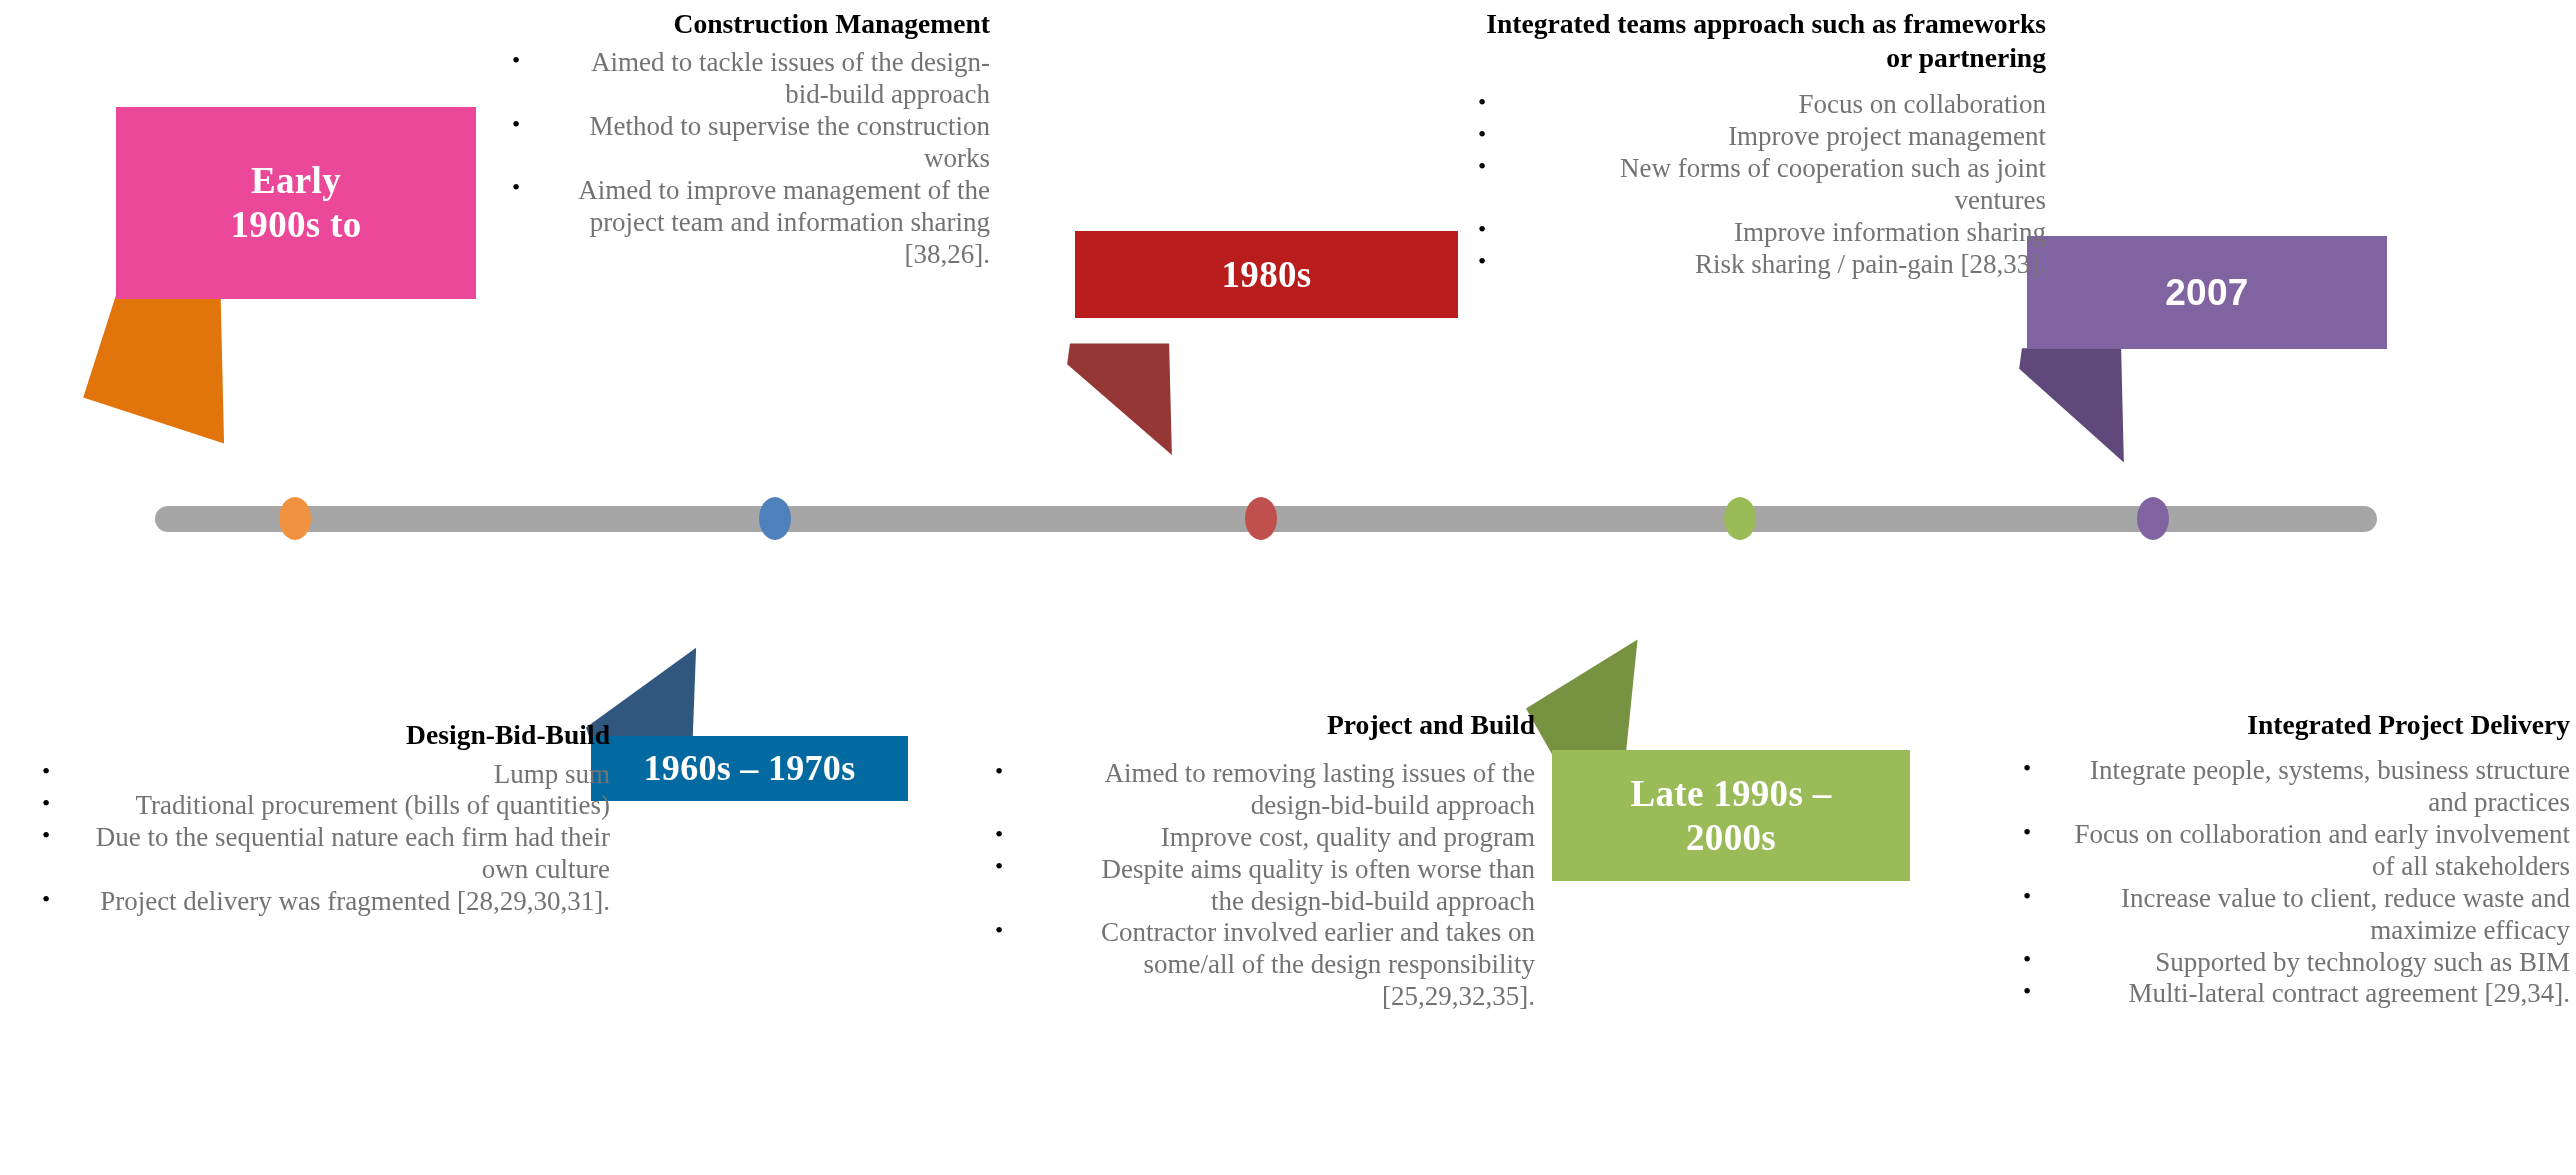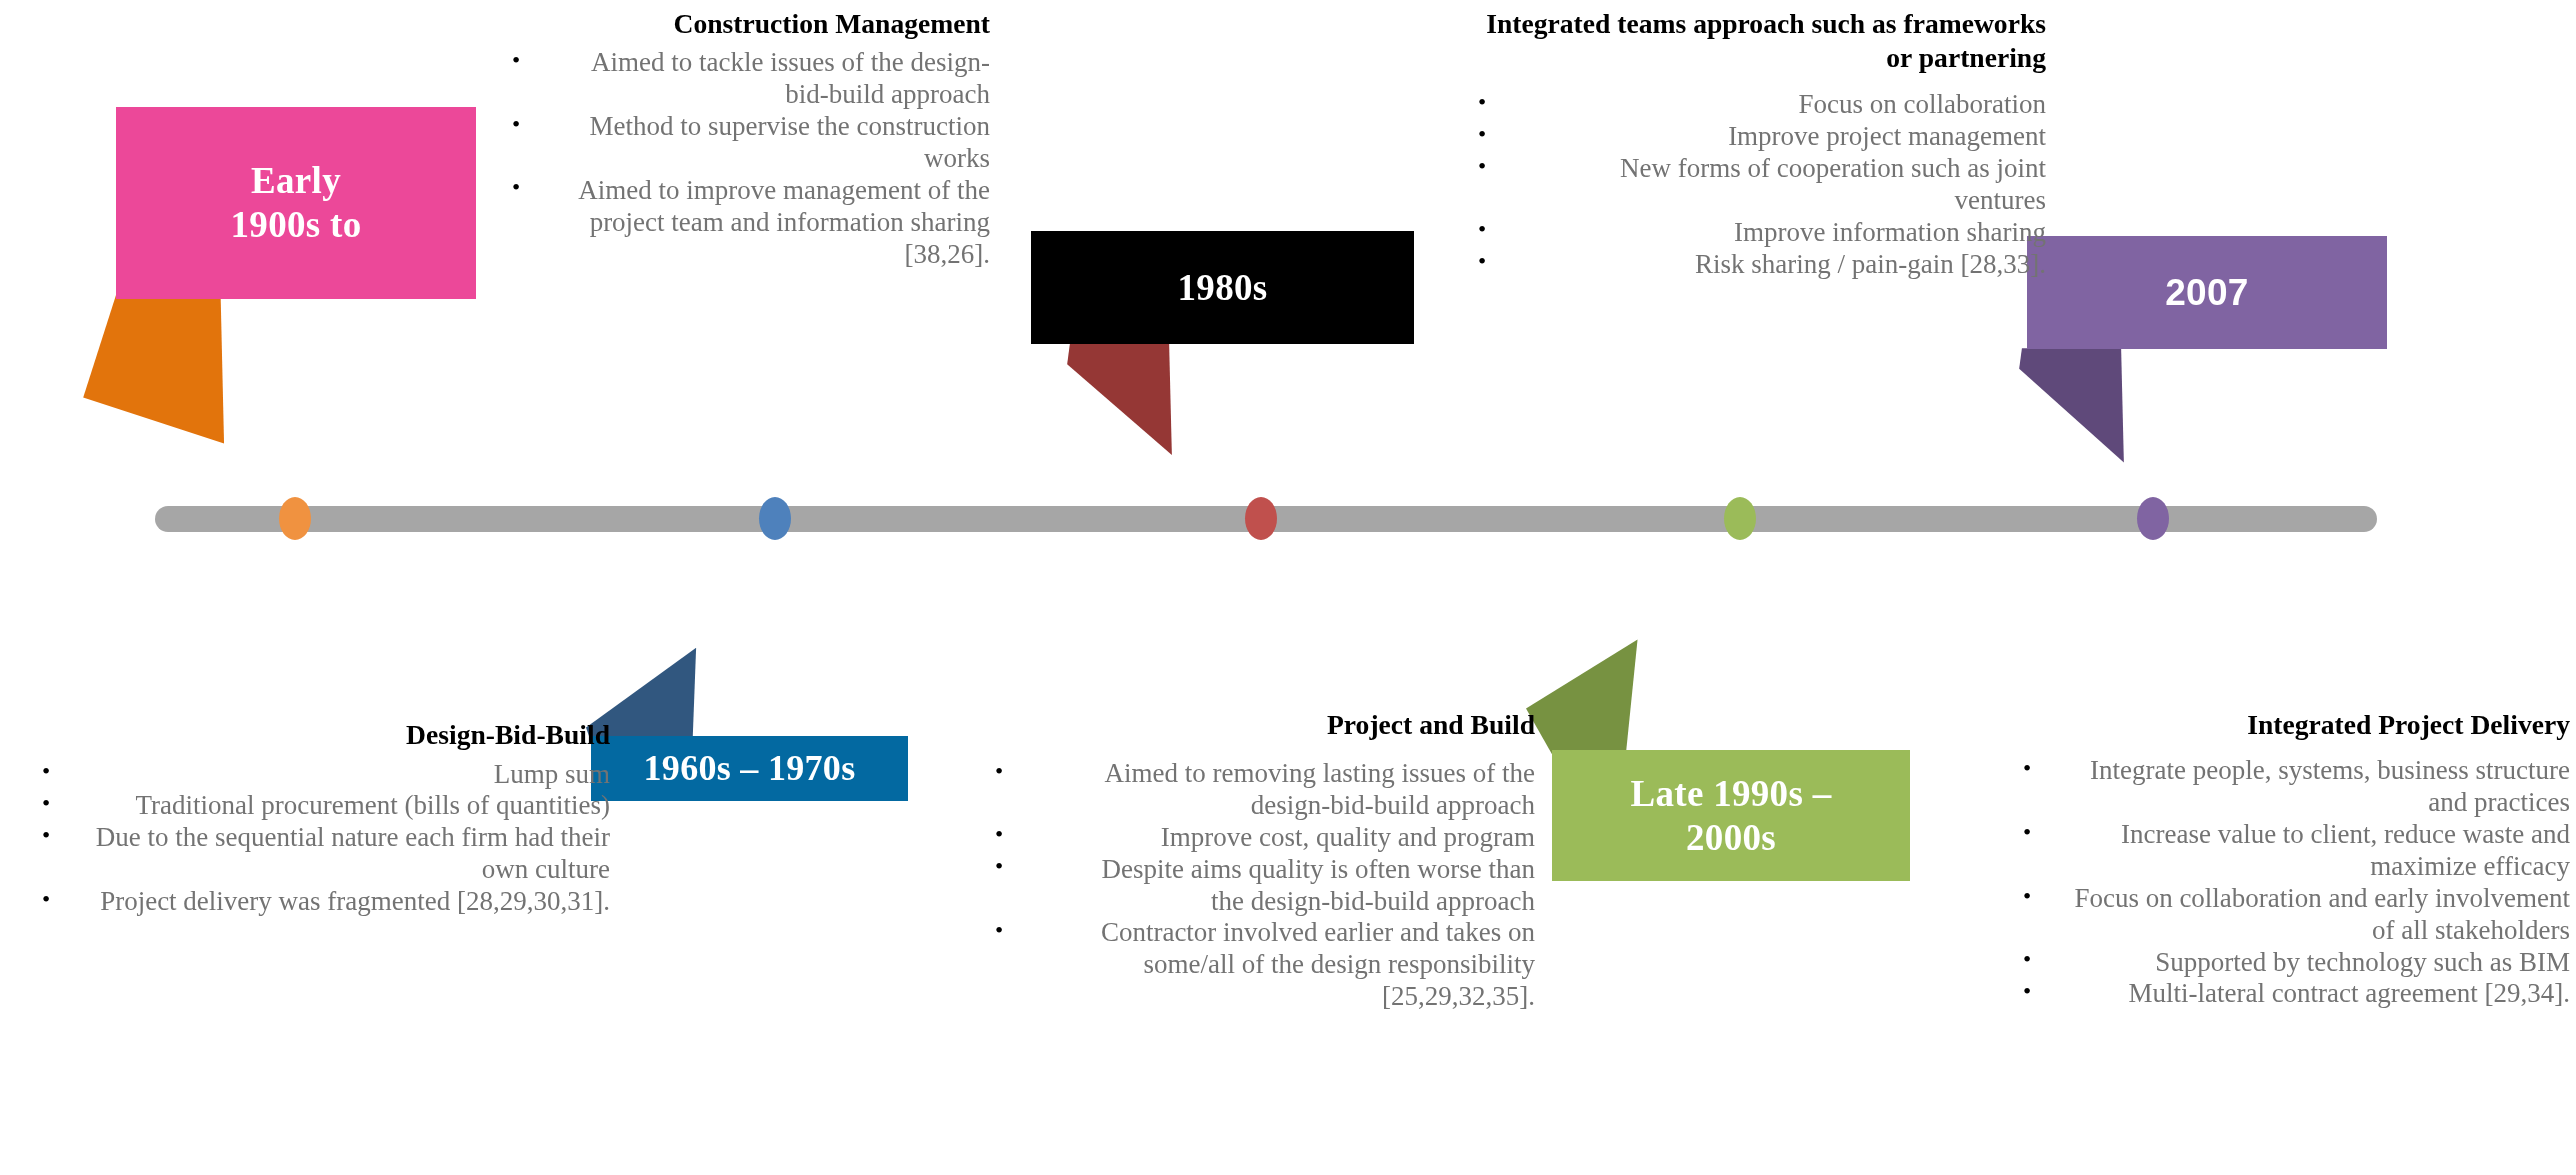--- a/index.html
+++ b/index.html
@@ -112,21 +112,21 @@
   <svg class="tail" style="left:586px; top:627px; width:234px; height:124px;" viewBox="0 0 340 180" xmlns="http://www.w3.org/2000/svg">
     <polygon points="0,146 160,30 155,163 6,163" fill="#31577F"></polygon>
   </svg>
   <div class="callout" style="left:591px; top:736px; width:317px; height:65px; background:#0369a1; font-size:36px;">
     <span>1960s – 1970s</span>
   </div>
 
   <svg class="tail" style="left:1067px; top:338px; width:207px; height:124px;" viewBox="0 0 300 180" xmlns="http://www.w3.org/2000/svg">
     <polygon points="4,8 148,8 152,170 0,38" fill="#953735"></polygon>
   </svg>
-  <div class="callout" style="left:1031px; top:231px; width:383px; height:113px; background:#000000; font-size:37px;">
+  <div class="callout" style="left:1075px; top:231px; width:383px; height:87px; background:#b91c1c; font-size:37px;">
     <span>1980s</span>
   </div>
 
   <svg class="tail" style="left:1526px; top:627px; width:241px; height:138px;" viewBox="0 0 350 200" xmlns="http://www.w3.org/2000/svg">
     <polygon points="0,118 162,18 145,185 38,185" fill="#779241"></polygon>
   </svg>
   <div class="callout" style="left:1552px; top:750px; width:358px; height:131px; background:#9BBB59; font-size:37px;">
     <div>
       <div>Late 1990s –</div>
       <div>2000s</div>
@@ -177,21 +177,21 @@
       <li style="padding-left:88px;">Improve cost, quality and program</li>
       <li style="padding-left:88px;">Despite aims quality is often worse than the design-bid-build approach</li>
       <li style="padding-left:88px;">Contractor involved earlier and takes on some/all of the design responsibility [25,29,32,35].</li>
     </ul>
   </div>
 
   <div class="block" style="left:2019px; top:708px; width:551px;">
     <h3 style="margin-left:19.3px; margin-bottom:13.8px;">Integrated Project Delivery</h3>
     <ul class="bullets">
       <li>Integrate people, systems, business structure and practices</li>
+      <li>Focus on collaboration and early involvement of all stakeholders</li>
       <li>Increase value to client, reduce waste and maximize efficacy</li>
-      <li>Focus on collaboration and early involvement of all stakeholders</li>
       <li>Supported by technology such as BIM</li>
       <li>Multi-lateral contract agreement [29,34].</li>
     </ul>
   </div>
 
 </div>
 
 
 </body></html>

